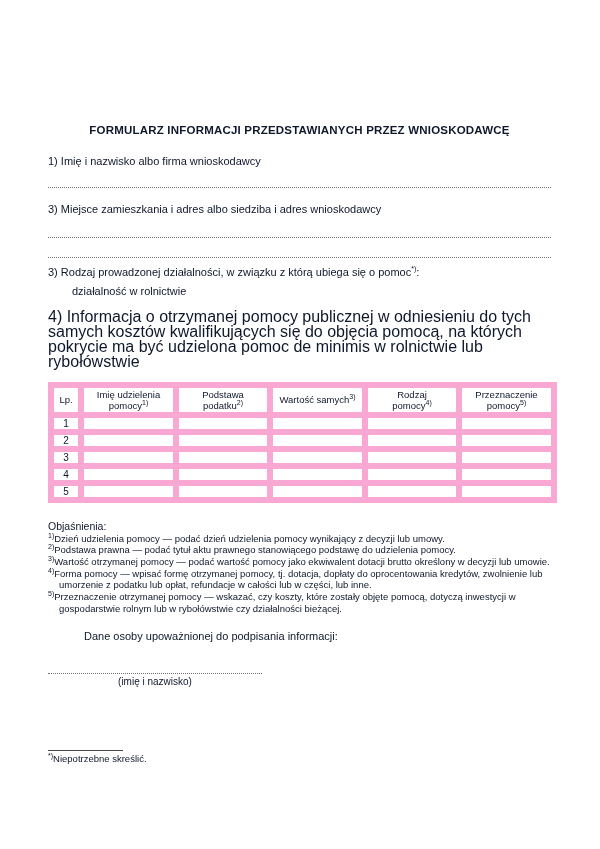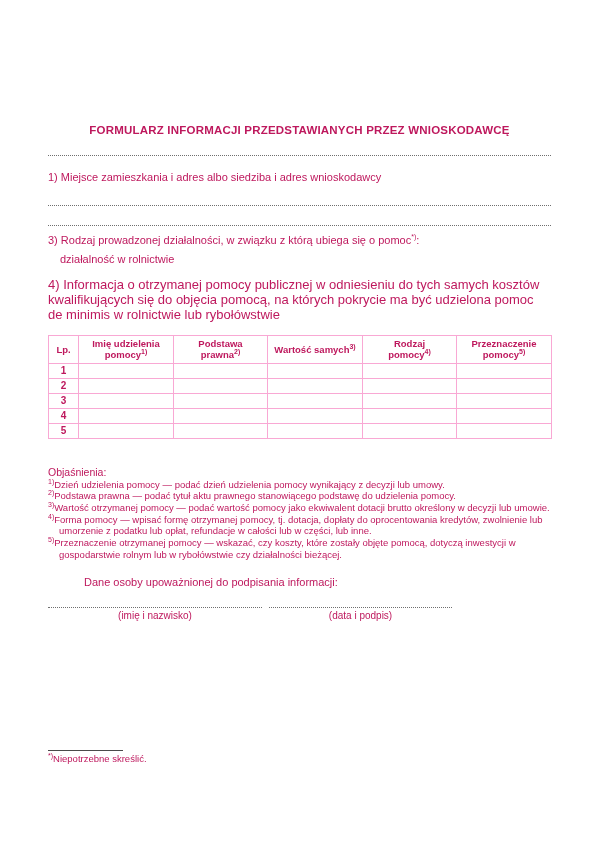--- a/index.html
+++ b/index.html
@@ -3,21 +3,21 @@
 <meta charset="utf-8">
 <style>
   * { margin: 0; padding: 0; box-sizing: border-box; }
   html, body { background: #ffffff; }
   .page {
     position: relative;
     width: 600px;
     height: 849px;
     background: #ffffff;
     font-family: "Liberation Sans", sans-serif;
-    color: #be185d;
+    color: #0f172a;
     overflow: hidden;
   }
   .content {
     position: absolute;
     left: 48px;
     top: 0;
     width: 503px;
   }
   .title {
     margin-top: 124px;
@@ -28,58 +28,58 @@
   }
   .label { font-size: 11px; line-height: 14px; }
   .f1-label { margin-top: 18px; }
   .fill-line { border-bottom: 1px dotted #6f6f6f; height: 0; }
   .dotted1 { margin-top: 19px; }
   .f2-label { margin-top: 14px; }
   .dotted2 { margin-top: 21px; }
   .dotted3 { margin-top: 19px; }
   .f3-label { margin-top: 7px; }
   sup { font-size: 7px; vertical-align: super; line-height: 0; }
-  .options { margin-top: 5px; margin-left: 12px; }
+  .options { margin-top: 5px; margin-left: 24px; }
   .option { font-size: 11px; line-height: 15.5px; }
-  .f4-para { margin-top: 9px; font-size: 13px; line-height: 15px; }
+  .f4-para { margin-top: 9px; font-size: 16px; line-height: 15px; }
   table.aid-table {
     margin-top: 13px;
     border-collapse: collapse;
     width: 503px;
     table-layout: fixed;
   }
   table.aid-table th, table.aid-table td {
-    border: 1px solid #f9a8d4;
-    font-weight: 700;
+    border: 6px solid #f9a8d4;
+    font-weight: 400;
     text-align: center;
     vertical-align: middle;
   }
   table.aid-table th {
     height: 28px;
     font-size: 9.5px;
     line-height: 11px;
     padding: 1px 2px;
   }
   table.aid-table td {
     height: 15px;
     font-size: 10px;
     padding: 0 2px;
   }
-  .expl-heading { margin-top: 27px; font-size: 10.5px; line-height: 13px; }
+  .expl-heading { margin-top: 17px; font-size: 10.5px; line-height: 13px; }
   .fn {
     font-size: 9.5px;
     line-height: 11.7px;
     padding-left: 11px;
     text-indent: -11px;
   }
   .signatory-label { margin-top: 16px; font-size: 11px; padding-left: 36px; }
   .sig-row {
-    margin-top: 19px;
+    margin-top: 31px;
     display: flex;
-    gap: 7px;
+    gap: 22px;
   }
   .sig-block-name { width: 214px; }
   .sig-block-date { width: 183px; }
   .sig-line { border-bottom: 1px dotted #6f6f6f; height: 0; }
   .sig-caption { text-align: center; font-size: 10px; margin-top: 2px; }
   .bottom-fn {
     position: absolute;
     left: 48px;
     top: 750px;
     width: 300px;
@@ -88,23 +88,24 @@
   .bottom-fn-text { margin-top: 2px; font-size: 9.5px; }
 </style>
 </head>
 <body>
 
 <div class="page">
   <div class="content">
 
     <div class="title">FORMULARZ INFORMACJI PRZEDSTAWIANYCH PRZEZ WNIOSKODAWCĘ</div>
 
+    <div class="label f1-label">1) Imię i nazwisko albo firma wnioskodawcy</div>
     <div class="fill-line dotted1"></div>
 
-    <div class="label f2-label">1) Miejsce zamieszkania i adres albo siedziba i adres wnioskodawcy</div>
+    <div class="label f2-label">3) Miejsce zamieszkania i adres albo siedziba i adres wnioskodawcy</div>
     <div class="fill-line dotted2"></div>
     <div class="fill-line dotted3"></div>
 
     <div class="label f3-label"><span>3) Rodzaj prowadzonej działalności, w związku z którą ubiega się o pomoc</span><sup>*)</sup><span>:</span></div>
     <div class="options">
       <div class="option">działalność w rolnictwie</div>
     </div>
 
     <div class="f4-para">4) Informacja o otrzymanej pomocy publicznej w odniesieniu do tych samych kosztów kwalifikujących się do objęcia pomocą, na których pokrycie ma być udzielona pomoc de minimis w rolnictwie lub rybołówstwie</div>
 
@@ -122,21 +123,21 @@
           <th>
               <div><span>Lp.</span><sup></sup></div>
               <div><span></span><sup></sup></div>
             </th>
           <th>
               <div><span>Imię udzielenia</span><sup></sup></div>
               <div><span>pomocy</span><sup>1)</sup></div>
             </th>
           <th>
               <div><span>Podstawa</span><sup></sup></div>
-              <div><span>prawna</span><sup>2)</sup></div>
+              <div><span>podatku</span><sup>2)</sup></div>
             </th>
           <th>
               <div><span>Wartość samych</span><sup>3)</sup></div>
               <div><span></span><sup></sup></div>
             </th>
           <th>
               <div><span>Rodzaj</span><sup></sup></div>
               <div><span>pomocy</span><sup>4)</sup></div>
             </th>
           <th>
@@ -196,24 +197,20 @@
     <p class="fn"><sup>4)</sup><span>Forma pomocy — wpisać formę otrzymanej pomocy, tj. dotacja, dopłaty do oprocentowania kredytów, zwolnienie lub umorzenie z podatku lub opłat, refundacje w całości lub w części, lub inne.</span></p>
     <p class="fn"><sup>5)</sup><span>Przeznaczenie otrzymanej pomocy — wskazać, czy koszty, które zostały objęte pomocą, dotyczą inwestycji w gospodarstwie rolnym lub w rybołówstwie czy działalności bieżącej.</span></p>
 
     <div class="signatory-label">Dane osoby upoważnionej do podpisania informacji:</div>
 
     <div class="sig-row">
       <div class="sig-block-name">
         <div class="sig-line"></div>
         <div class="sig-caption">(imię i nazwisko)</div>
       </div>
-      <div class="sig-block-date">
-        <div class="sig-line"></div>
-        <div class="sig-caption">(data i podpis)</div>
-      </div>
     </div>
 
   </div>
 
   <div class="bottom-fn">
     <div class="bottom-fn-rule"></div>
     <div class="bottom-fn-text"><sup>*)</sup><span>Niepotrzebne skreślić.</span></div>
   </div>
 </div>
 

